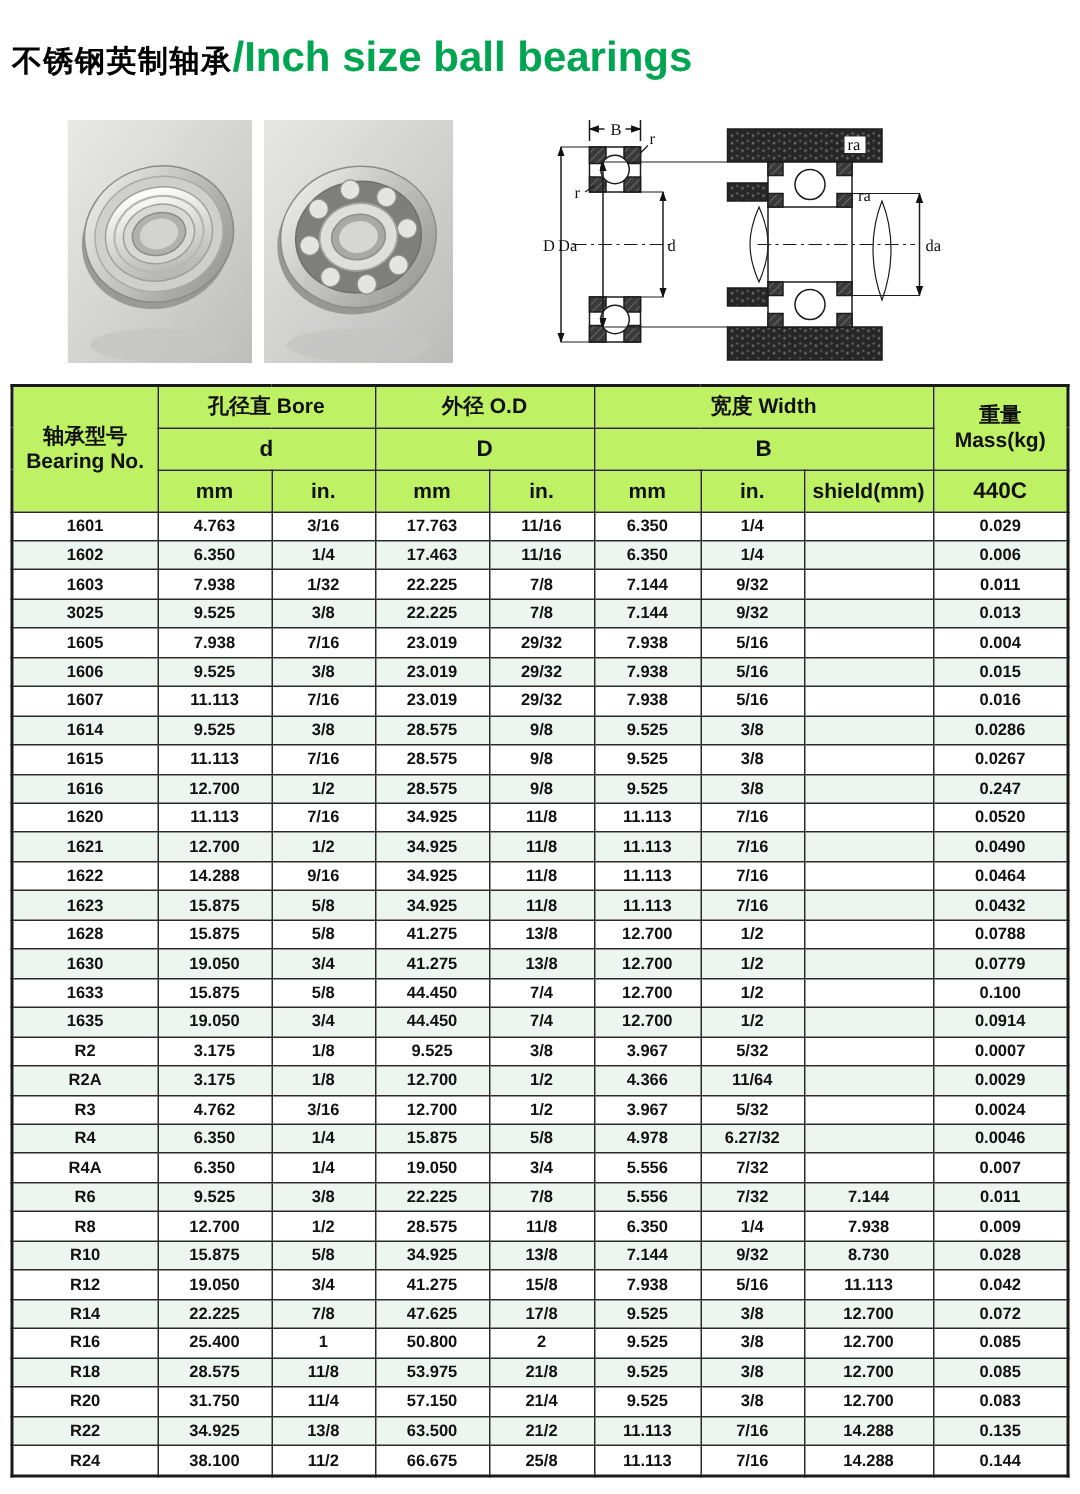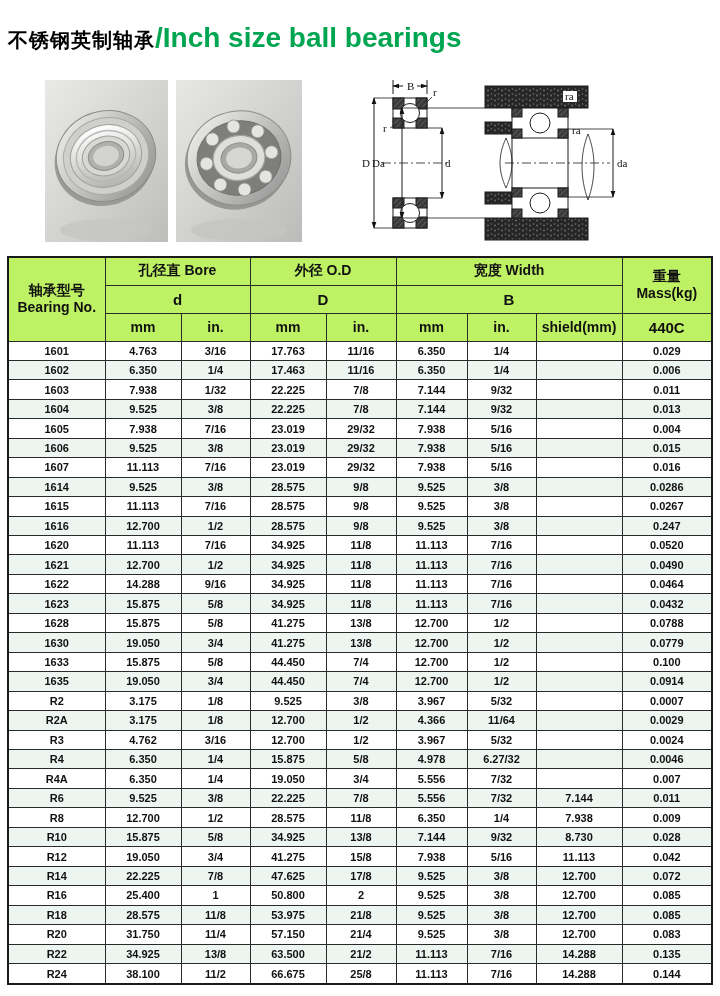--- a/index.html
+++ b/index.html
@@ -285,21 +285,21 @@
         <td>7.938</td>
         <td>1/32</td>
         <td>22.225</td>
         <td>7/8</td>
         <td>7.144</td>
         <td>9/32</td>
         <td></td>
         <td>0.011</td>
       </tr>
       <tr class="alt">
-        <td>1604</td>
+        <td>3025</td>
         <td>9.525</td>
         <td>3/8</td>
         <td>22.225</td>
         <td>7/8</td>
         <td>7.144</td>
         <td>9/32</td>
         <td></td>
         <td>0.013</td>
       </tr>
       <tr>

